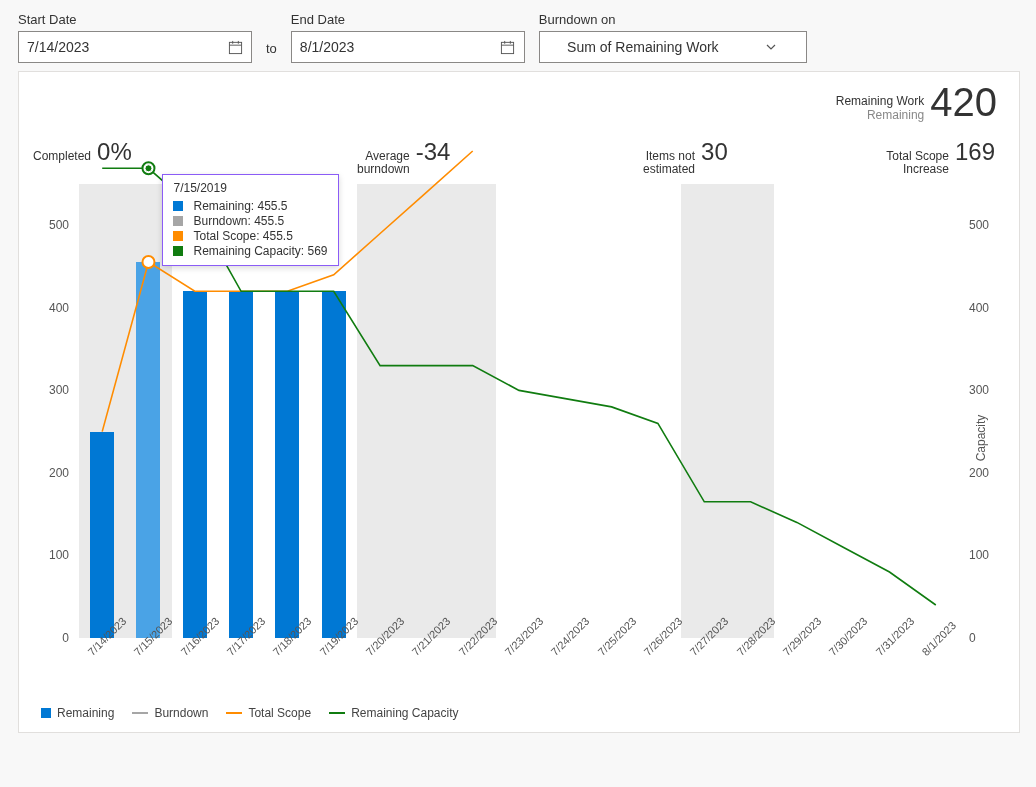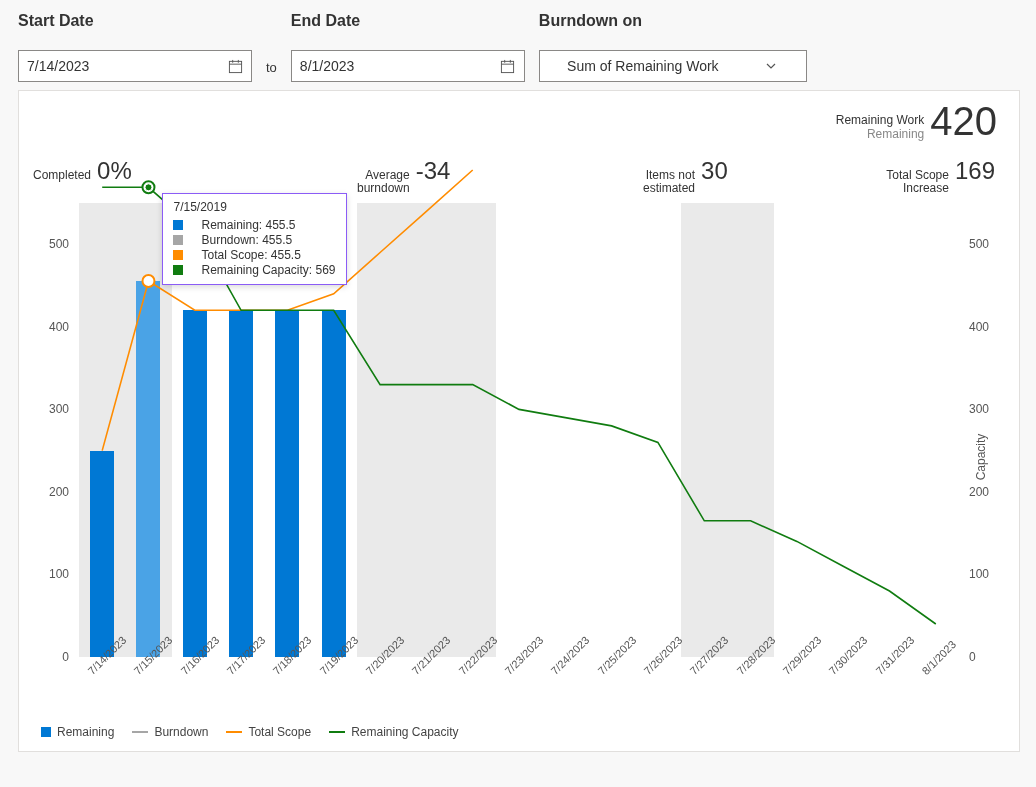--- a/index.html
+++ b/index.html
@@ -41,24 +41,23 @@
     display: flex;
     align-items: flex-end;
     gap: 14px;
     margin-bottom: 8px;
   }
   .field {
     display: flex;
     flex-direction: column;
   }
   .field label {
-    font-size: 16px;
-    color: #333;
-    margin-bottom: 20px;
-    font-weight: bold;
+    font-size: 13px;
+    color: #333;
+    margin-bottom: 4px;
   }
   .input-wrap {
     display: flex;
     align-items: center;
     background: #fff;
     border: 1px solid #8a8886;
     height: 30px;
     padding: 0 8px;
     font-size: 14px;
     color: #333;
@@ -210,21 +209,21 @@
     position: absolute;
     background: #fff;
     border: 1px solid #8b5cf6;
     box-shadow: 0 2px 6px rgba(0,0,0,0.15);
     font-size: 12px;
     padding: 6px 10px;
     min-width: 150px;
     z-index: 5;
   }
   .tooltip .tt-date { margin-bottom: 4px; }
-  .tt-item { display: flex; align-items: center; gap: 18px; margin: 1px 0; }
+  .tt-item { display: flex; align-items: center; gap: 10px; margin: 1px 0; }
   .sw { width: 10px; height: 10px; display: inline-block; }
   .sw-blue { background: #0078d4; }
   .sw-gray { background: #a6a6a6; }
   .sw-orange { background: #ff8c00; }
   .sw-green { background: #107c10; }
   
   .legend {
     position: absolute;
     left: 22px;
     bottom: 12px;

